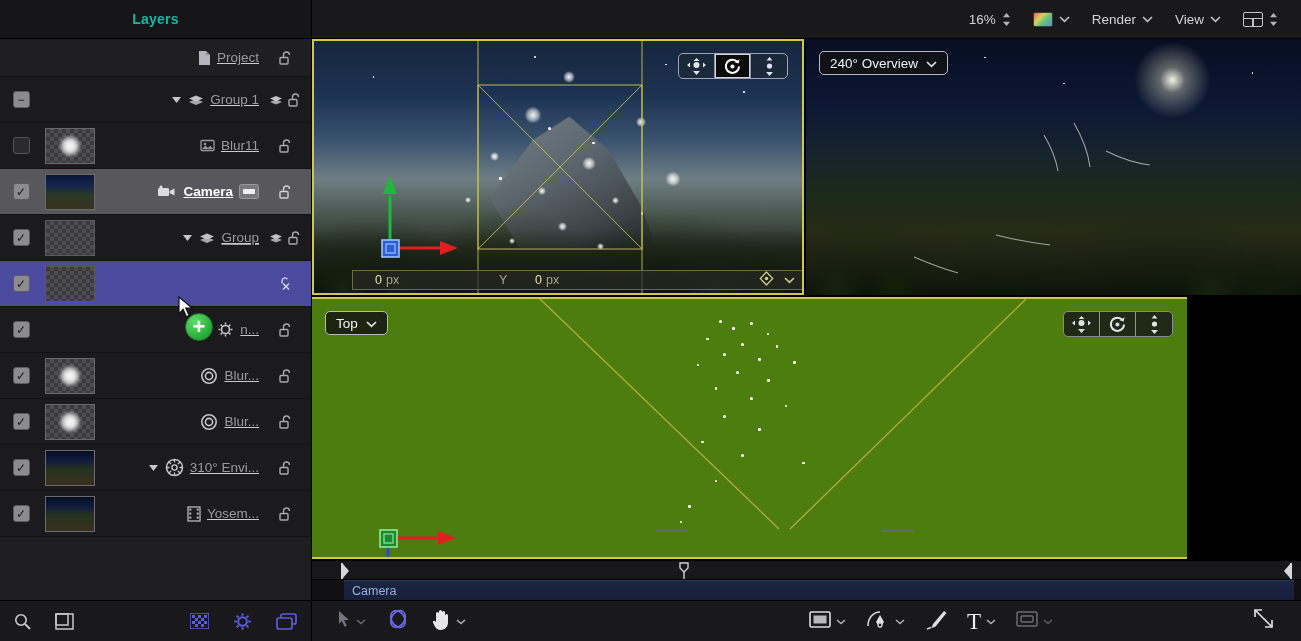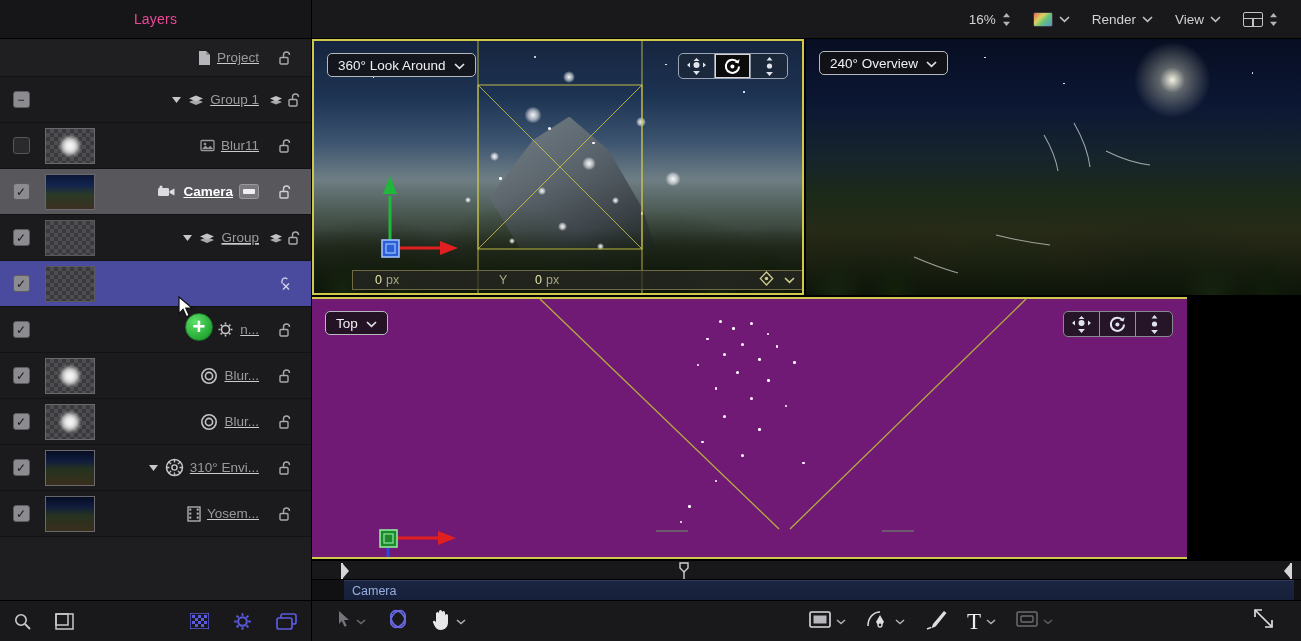--- a/index.html
+++ b/index.html
@@ -22,21 +22,21 @@
     height:39px; display:flex; background:#19191b;
     border-bottom:1px solid #000; flex:0 0 39px;
   }
   .tab{
     flex:1; display:flex; align-items:center; justify-content:center;
     font-size:14px; color:#cfcfd2; letter-spacing:.2px;
     border-right:1px solid #0b0b0c; cursor:default;
     background:#212123;
   }
   .tab:last-child{border-right:none;}
-  .tab.active{ background:#161618; color:#ec4899; font-weight:normal; }
+  .tab.active{ background:#161618; color:#14b8a6; font-weight:bold; }
 
   .layer-list{ flex:1 1 auto; overflow:hidden; background:#1e1e20; }
   .row{
     position:relative; height:46px; display:flex; align-items:center;
     border-bottom:1px solid #121214; background:#1b1b1d; color:#cbcbce;
     font-size:13.5px; cursor:default;
   }
   .row.project{ background:#1f1f21; height:38px;}
   .row.sel-gray{ background:#58585c; color:#fff; }
   .row.sel-blue{ background:#4a4a9e; color:#e8e8f5; }
@@ -134,21 +134,21 @@
   }
   .layout-ico::before{ content:""; position:absolute; left:0; right:0; top:5px; height:1.5px; background:#c3c3c7;}
   .layout-ico::after{ content:""; position:absolute; top:5px; bottom:0; left:8px; width:1.5px; background:#c3c3c7;}
 
   
   .canvas-area{ position:absolute; left:312px; top:39px; width:989px; height:602px; background:#000;}
 
   .vp{ position:absolute; overflow:hidden; }
   .vp-main{ left:0; top:0; width:492px; height:256px; border:2px solid #cfc84a; }
   .vp-over{ left:494px; top:0; width:495px; height:256px; }
-  .vp-top{ left:0; top:258px; width:875px; height:262px; border-top:2px solid #cfc84a; border-bottom:2px solid #cfc84a; background:#701a75;}
+  .vp-top{ left:0; top:258px; width:875px; height:262px; border-top:2px solid #cfc84a; border-bottom:2px solid #cfc84a; background:#4d7c0f;}
 
   .sky-main{
     position:absolute; inset:0;
     background:
       linear-gradient(#16253f 0%,#1d3352 22%,#3c5470 40%,#6e7e84 55%,#4b5a52 68%,#2b3128 82%,#1c2019 100%);
   }
   .sky-over{
     position:absolute; inset:0;
     background:
       radial-gradient(circle at 74% 16%, rgba(255,255,235,.95) 0%, rgba(255,255,220,.35) 3%, rgba(255,255,200,0) 9%),
@@ -707,28 +707,20 @@
 
       <svg class="gizmo" style="left:44px;top:127px;width:110px;height:90px;">
         <line x1="32" y1="80" x2="32" y2="28" stroke="#1fb83a" stroke-width="3"></line>
         <path d="M32 8l7 18H25z" fill="#1fb83a"></path>
         <line x1="32" y1="80" x2="82" y2="80" stroke="#e02020" stroke-width="3"></line>
         <path d="M100 80l-18 7V73z" fill="#e02020"></path>
         <rect x="24" y="72" width="17" height="17" fill="#2a5fd8" stroke="#9fc0ff" stroke-width="1.6"></rect>
         <rect x="28" y="76" width="9" height="9" fill="none" stroke="#9fc0ff" stroke-width="1.2"></rect>
       </svg>
 
-      <div class="vp-label">
-        <span>360° Look Around</span>
-        <span>
-          <svg width="11" height="7" viewBox="0 0 11 7">
-              <path d="M1 1l4.5 4.4L10 1" fill="none" stroke="#e0e0e4" stroke-width="1.7"></path>
-            </svg>
-        </span>
-      </div>
 
       <div class="vp-btns">
         <div class="vp-btn">
           <svg width="21" height="17" viewBox="0 0 21 17">
               <g fill="currentColor">
                 <circle cx="10.5" cy="7" r="3"></circle>
                 <path d="M10.5 0l3 3h-6zM1 7l3-2.6v5.2zM20 7l-3-2.6v5.2zM10.5 17l3.4-4h-6.8z"></path>
               </g>
             </svg>
         </div>

